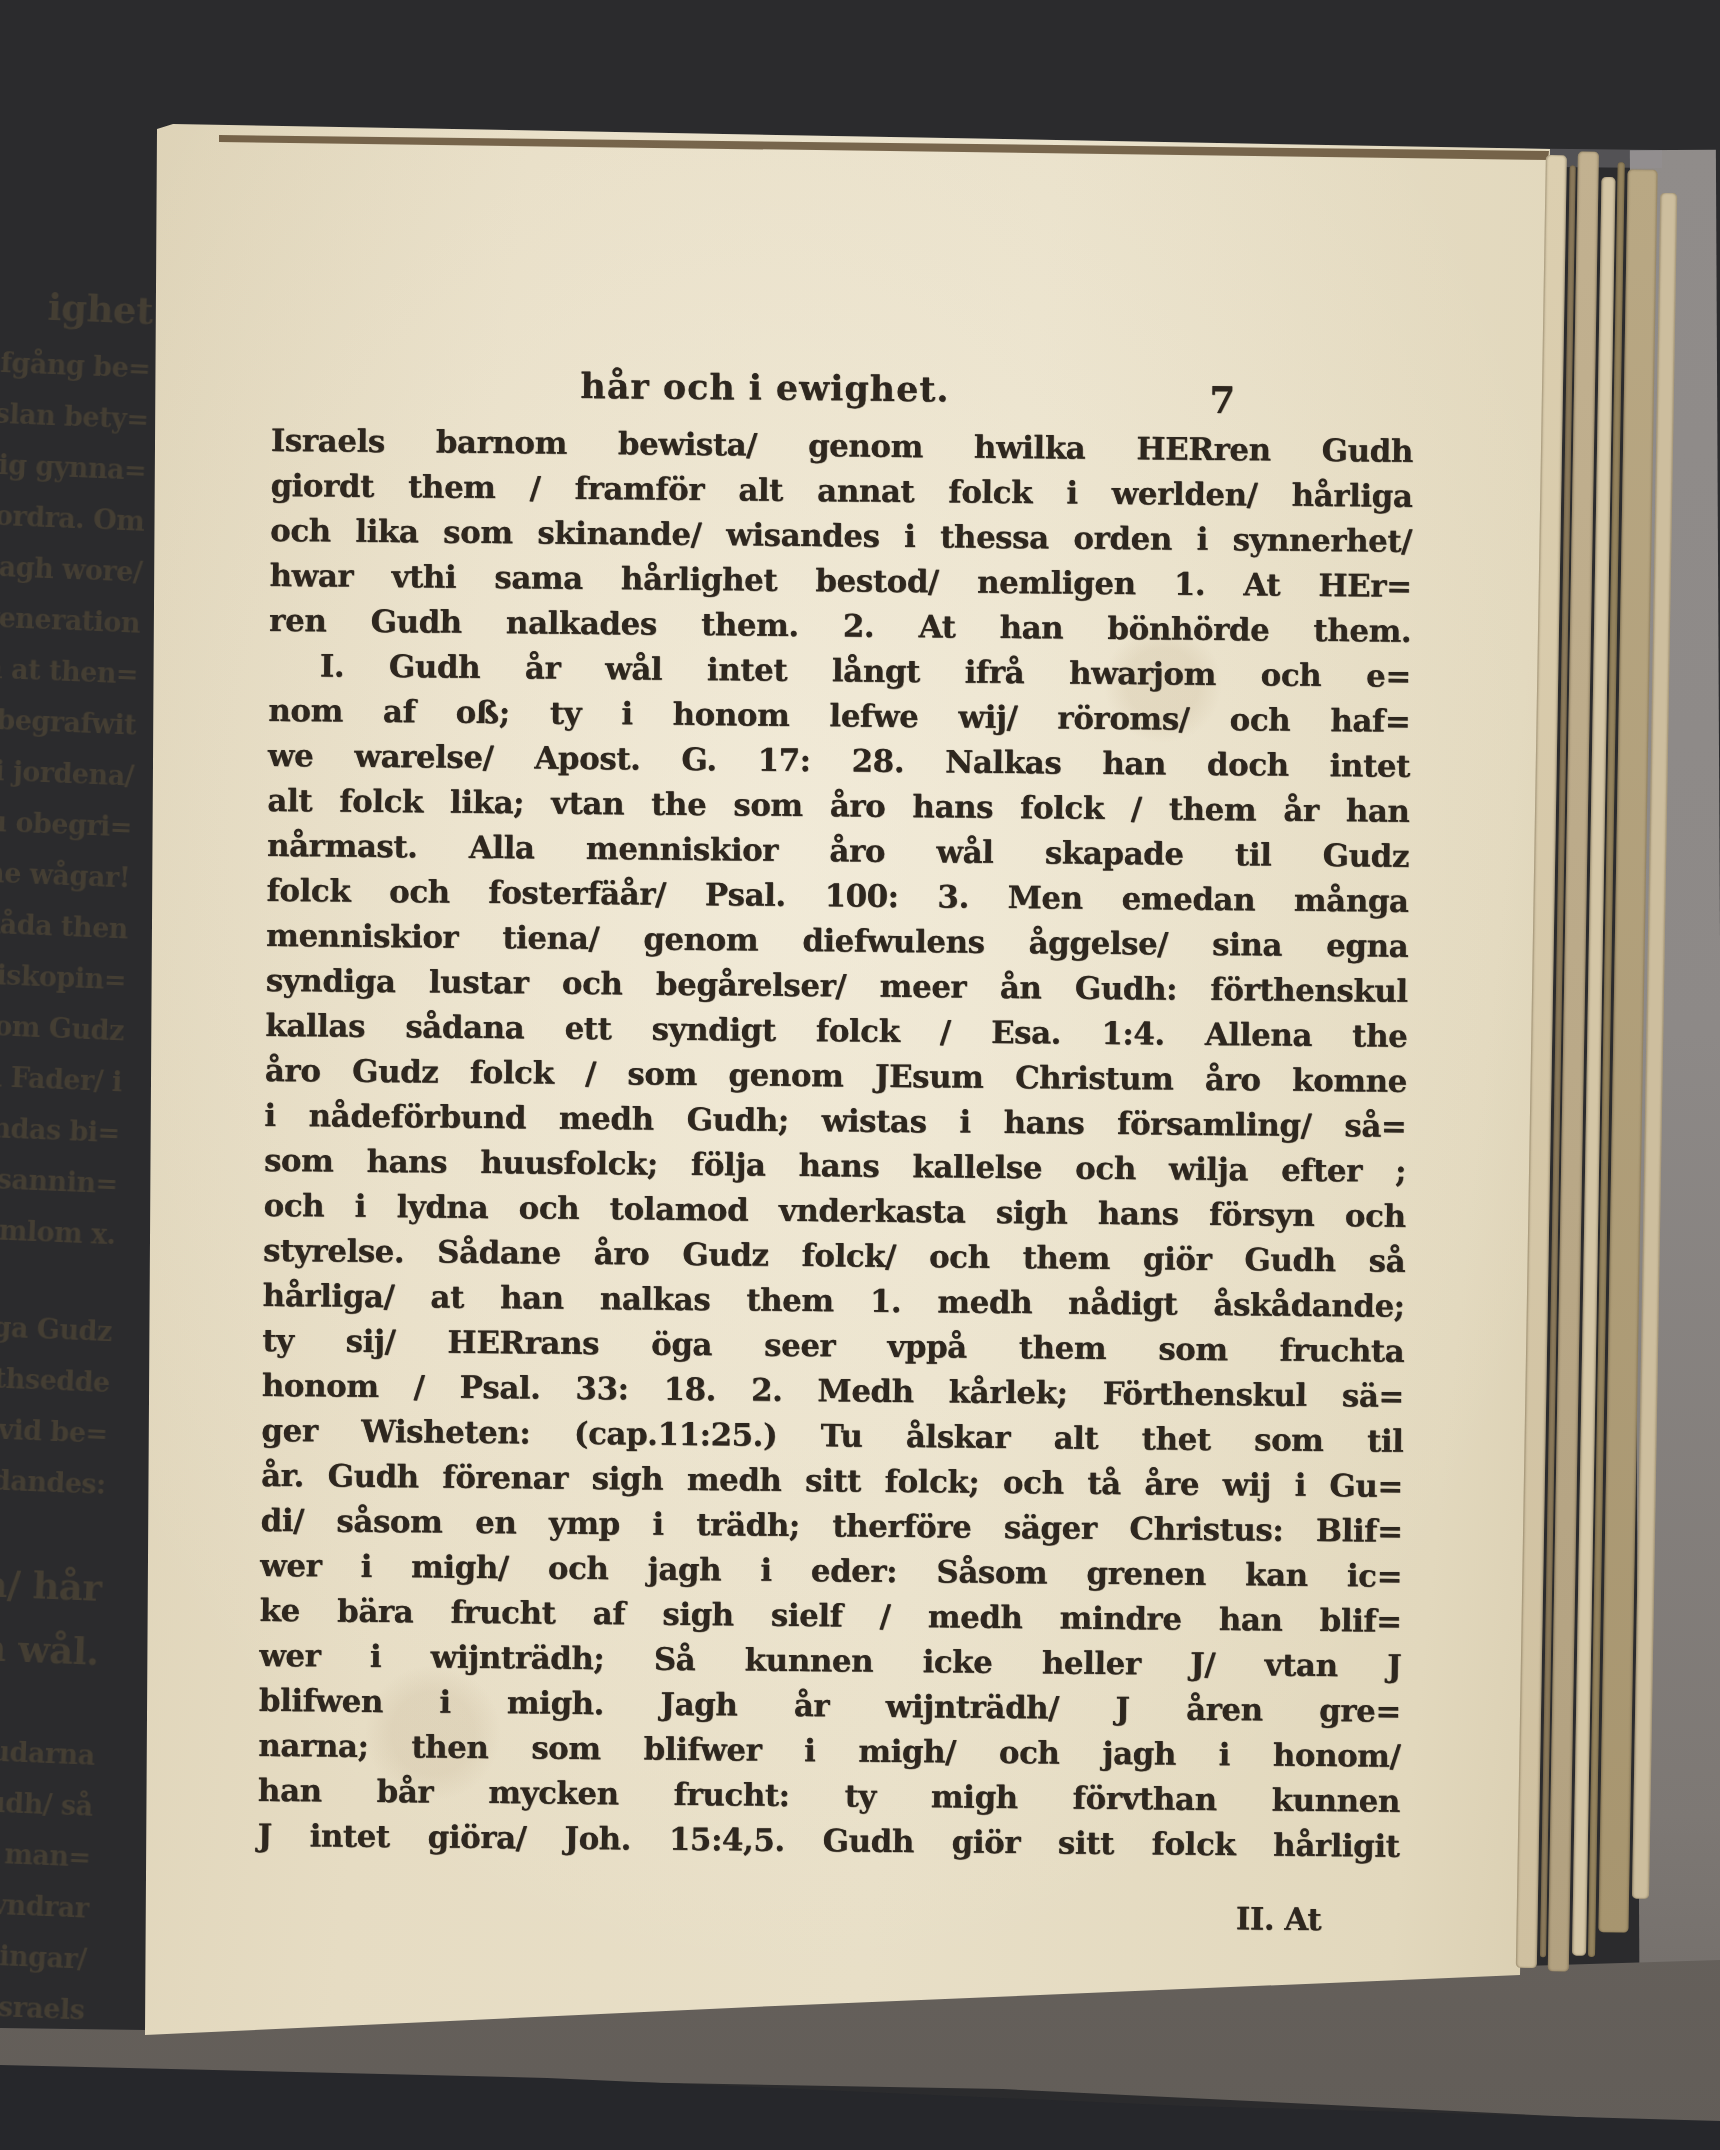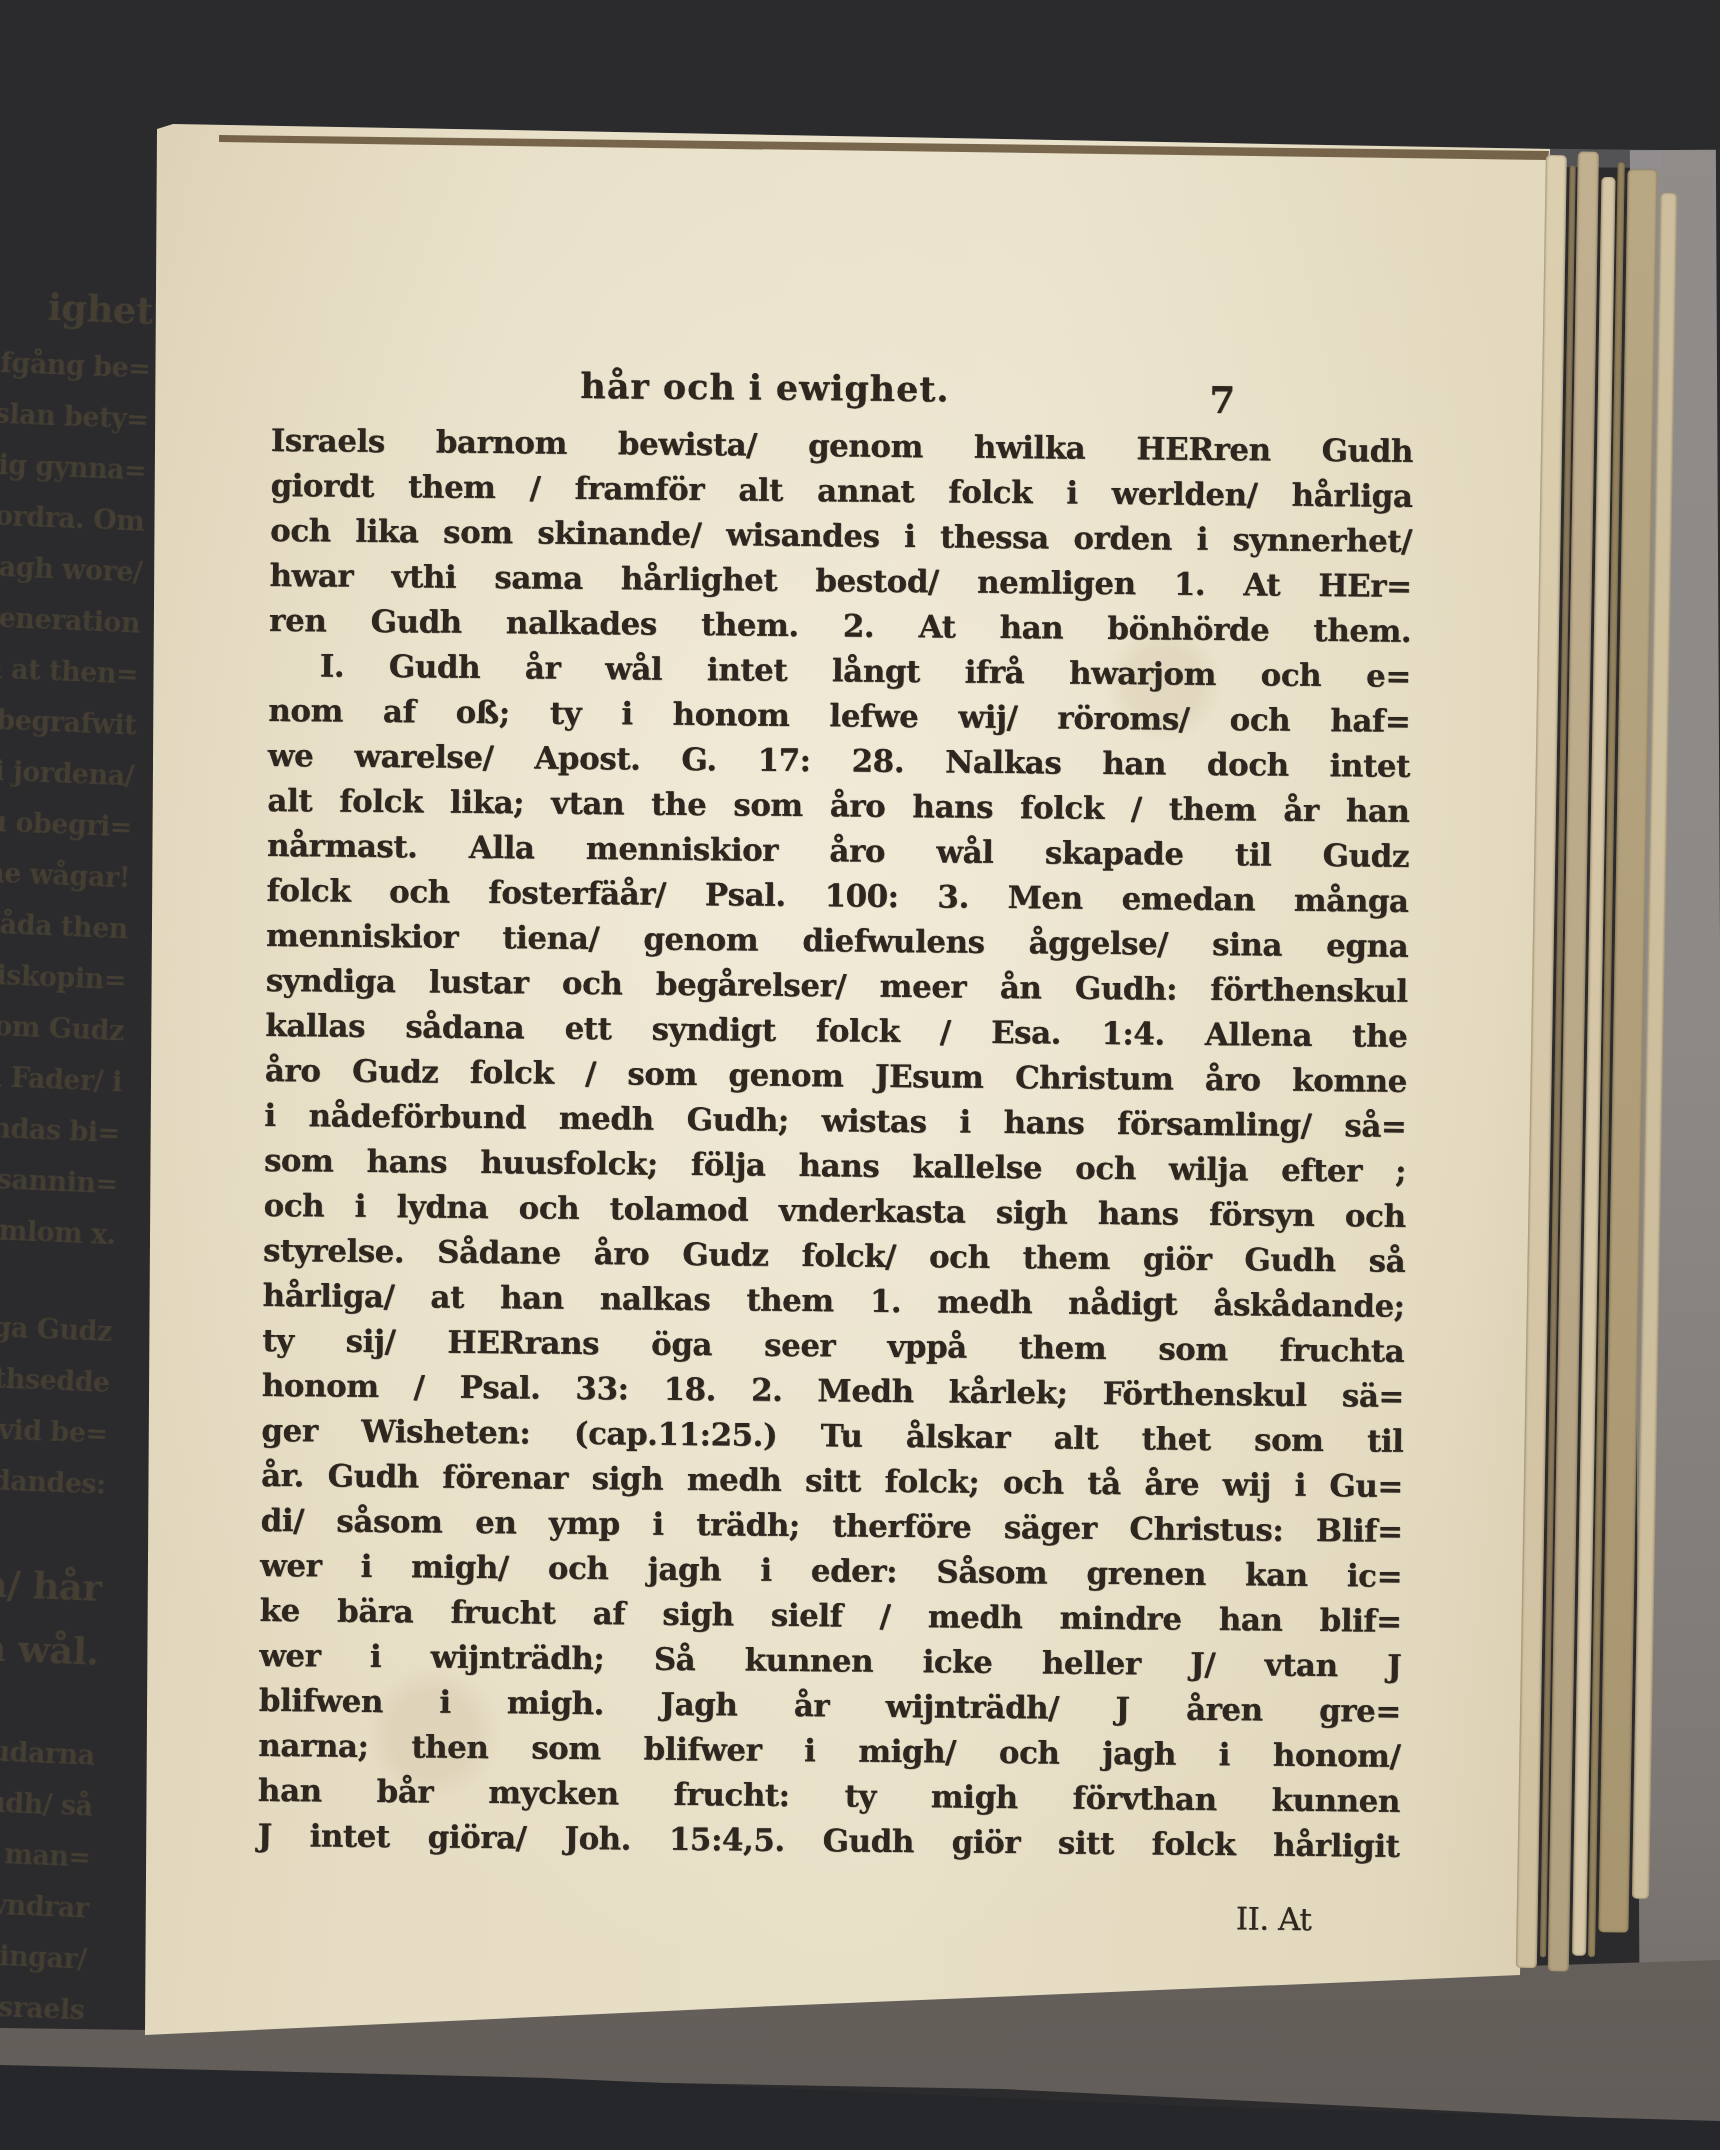--- a/index.html
+++ b/index.html
@@ -87,21 +87,21 @@
     text-shadow:0 0 0.9px rgba(40,32,22,.45), 0.5px 0.5px 0.5px rgba(46,38,28,.35);
   }
   .header{position:absolute;left:580px;top:362px;font-size:35px;font-weight:700;letter-spacing:0.9px;white-space:nowrap;}
   .pagenum{position:absolute;left:1209px;top:369px;font-size:37px;font-weight:700;}
   .body{position:absolute;left:271px;top:418px;width:1142px;}
   .line{
     font-size:31px;line-height:45px;font-weight:700;letter-spacing:-0.5px;word-spacing:3.2px;
     text-align:justify;text-align-last:justify;
   }
   .line.ind{padding-left:51px;}
-  .catch{position:absolute;left:1250px;top:1891px;font-size:31px;font-weight:400;letter-spacing:-0.5px;}
+  .catch{position:absolute;left:1250px;top:1891px;font-size:31px;font-weight:700;letter-spacing:-0.5px;}
 </style>
 </head>
 <body>
 
 <div id="canvas">
   <div class="gray-right"></div>
   <div class="gray-bottom"></div>
   <div class="dark-band"></div>
   <div class="tissue"></div>
   <div class="sprinkle"></div>

